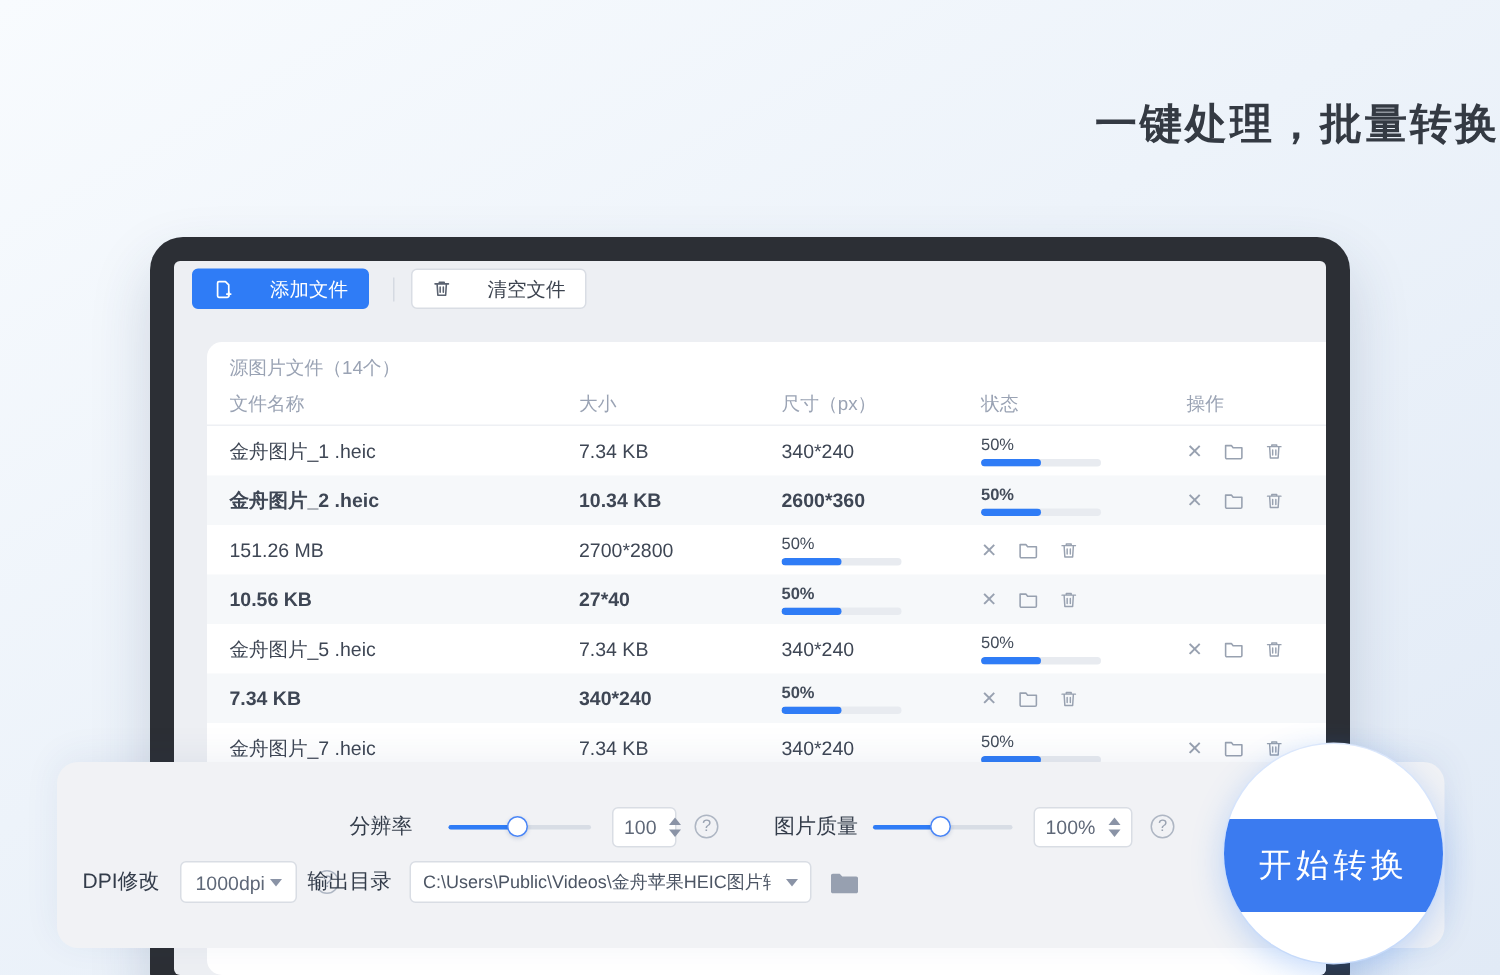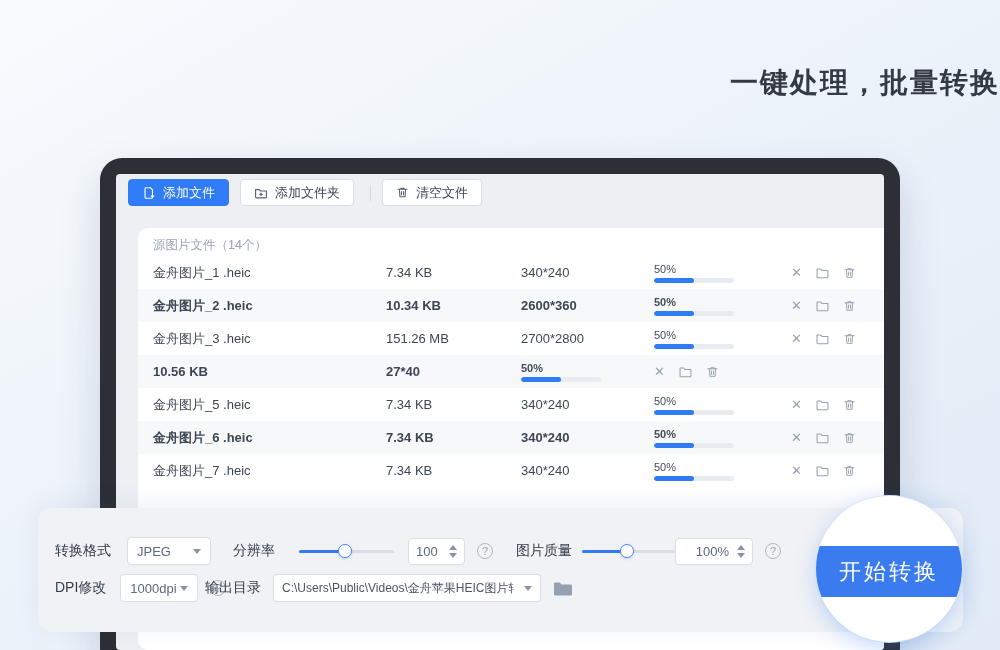--- a/index.html
+++ b/index.html
@@ -20,21 +20,21 @@
     background:#2c2f35; border-radius:22px;
     box-shadow:0 18px 40px rgba(40,60,100,.18);
   }
   .screen {
     position:absolute; left:16px; top:16px; width:768px; height:476px;
     background:#edeff3; border-radius:4px; overflow:hidden;
   }
   
   .toolbar { position:absolute; left:12px; top:5px; height:27px; display:flex; align-items:center; }
   .tb-btn {
-    height:27px; display:flex; align-items:center; gap:7px;
+    height:27px; display:flex; align-items:center; gap:24px;
     padding:0 13px; border-radius:4px; font-size:13px; cursor:pointer;
     background:#fff; border:1px solid #d9dde4; color:#3d4450;
   }
   .tb-btn.primary { background:#2f7cf6; border-color:#2f7cf6; color:#fff; }
   .tb-btn + .tb-btn { margin-left:11px; }
   .tb-divider { width:1px; height:16px; background:#d5dae2; margin:0 11px 0 16px; }
   .tb-btn svg { display:block; }
   
   .card {
     position:absolute; left:22px; top:54px; width:756px; height:422px;
@@ -91,21 +91,21 @@
   }
   .path-text { white-space:nowrap; overflow:hidden; max-width:232px; }
   .folder-btn { margin-left:12px; cursor:pointer; display:flex; }
   
   .start-wrap {
     position:absolute; left:816px; top:496px; width:146px; height:146px;
     border-radius:50%; background:#fff; z-index:6; overflow:hidden; cursor:pointer;
     box-shadow:0 6px 22px rgba(47,124,246,.28), 0 0 0 1px #e8effc;
   }
   .start-band {
-    position:absolute; left:0; right:0; top:50px; height:51px; background:#3b7bf0;
+    position:absolute; left:0; right:0; top:50px; height:62px; background:#3b7bf0;
     display:flex; align-items:center; justify-content:center;
     color:#fff; font-size:22px; letter-spacing:3px;
   }
 </style>
 </head>
 <body>
 
 <div class="page-title">一键处理，批量转换</div>
 
 <div class="monitor">
@@ -114,42 +114,40 @@
     <div class="toolbar">
       <div class="tb-btn primary">
         <span>
             <svg width="14" height="14" viewBox="0 0 16 16" fill="none" stroke="#fff" stroke-width="1.3" stroke-linecap="round" stroke-linejoin="round">
               <path d="M4.5 2h5l2.5 2.5V13a1 1 0 0 1-1 1h-6.5a1 1 0 0 1-1-1V3a1 1 0 0 1 1-1z"></path>
               <path d="M10.5 11.5h3M12 10v3"></path>
             </svg>
           </span>
         <span>添加文件</span>
       </div>
-      <div class="tb-btn">
-        <span>
-            <svg width="14" height="14" viewBox="0 0 16 16" fill="none" stroke="#5a6270" stroke-width="1.3" stroke-linecap="round" stroke-linejoin="round">
-              <path d="M1.8 4.2h4.2l1.4 1.5h6.8v6.8a1 1 0 0 1-1 1H2.8a1 1 0 0 1-1-1V4.2z"></path>
-              <path d="M8 8v3M6.5 9.5h3"></path>
-            </svg>
-          </span>
-        <span>添加文件夹</span>
-      </div>
       <div class="tb-divider"></div>
       <div class="tb-btn">
         <span>
             <svg width="13" height="13" viewBox="0 0 16 16" fill="none" stroke="#5a6270" stroke-width="1.3" stroke-linecap="round" stroke-linejoin="round">
               <path d="M2.5 4h11M6 4V2.7h4V4M4.2 4l.6 9.3h6.4L11.8 4M6.7 6.7v4.2M9.3 6.7v4.2"></path>
             </svg>
           </span>
         <span>清空文件</span>
       </div>
     </div>
 
     <div class="card">
       <div class="source-label">源图片文件（14个）</div>
+      <div class="grid-row thead">
+        <div>文件名称</div>
+        <div>大小</div>
+        <div>尺寸（px）</div>
+        <div>状态</div>
+        <div>操作</div>
+      </div>
       <div>
   <div class="grid-row t-row">
     <div>金舟图片_1 .heic</div>
     <div>7.34 KB</div>
     <div>340*240</div>
     <div class="cell-status">
       <div class="pct">50%</div>
       <div class="bar">
                 <div class="bar-fill" style="width: 50%;"></div>
               </div>
@@ -188,21 +186,20 @@
               </span>
       <span>
                 <svg width="13" height="14" viewBox="0 0 16 16" fill="none" stroke="#98a1b0" stroke-width="1.2" stroke-linecap="round" stroke-linejoin="round">
                   <path d="M2.5 4h11M6 4V2.7h4V4M4.2 4l.6 9.3h6.4L11.8 4M6.7 6.7v4.2M9.3 6.7v4.2"></path>
                 </svg>
               </span>
     </div>
   </div>
 
   <div class="grid-row t-row">
-    <div>金舟图片_3 .heic</div>
     <div>151.26 MB</div>
     <div>2700*2800</div>
     <div class="cell-status">
       <div class="pct">50%</div>
       <div class="bar">
                 <div class="bar-fill" style="width: 50%;"></div>
               </div>
     </div>
     <div class="cell-ops">
       <span class="op-x">✕</span>
@@ -262,21 +259,20 @@
               </span>
       <span>
                 <svg width="13" height="14" viewBox="0 0 16 16" fill="none" stroke="#98a1b0" stroke-width="1.2" stroke-linecap="round" stroke-linejoin="round">
                   <path d="M2.5 4h11M6 4V2.7h4V4M4.2 4l.6 9.3h6.4L11.8 4M6.7 6.7v4.2M9.3 6.7v4.2"></path>
                 </svg>
               </span>
     </div>
   </div>
 
   <div class="grid-row t-row alt">
-    <div>金舟图片_6 .heic</div>
     <div>7.34 KB</div>
     <div>340*240</div>
     <div class="cell-status">
       <div class="pct">50%</div>
       <div class="bar">
                 <div class="bar-fill" style="width: 50%;"></div>
               </div>
     </div>
     <div class="cell-ops">
       <span class="op-x">✕</span>
@@ -319,53 +315,46 @@
   </div>
 </div>
       <div class="scrollbar"></div>
     </div>
 
   </div>
 </div>
 
 <div class="panel">
 
-  <div class="grp" style="left:17px; top:29px;">
-    <span class="lbl">转换格式</span>
-    <div class="select" style="width:84px;">
-      <span>JPEG</span>
-      <span class="caret"></span>
-    </div>
-  </div>
 
   <div class="grp" style="left:195px; top:29px;">
     <span class="lbl" style="margin-right:24px;">分辨率</span>
     <div class="slider" style="width:95px;">
       <div class="sl-track"></div>
       <div class="sl-fill" style="width: 48%;"></div>
       <div class="sl-thumb" style="left: calc(48% - 7px);"></div>
     </div>
-    <div class="spin" style="width:57px; margin-left:14px;">
+    <div class="spin" style="width:43px; margin-left:14px;">
       <span>100</span>
       <span class="spin-arrows">
           <span class="tri-up"></span>
           <span class="tri-dn"></span>
         </span>
     </div>
     <span class="help">?</span>
   </div>
 
   <div class="grp" style="left:478px; top:29px;">
     <span class="lbl" style="margin-right:10px;">图片质量</span>
     <div class="slider" style="width:93px;">
       <div class="sl-track"></div>
       <div class="sl-fill" style="width: 48%;"></div>
       <div class="sl-thumb" style="left: calc(48% - 7px);"></div>
     </div>
-    <div class="spin" style="width:78px; justify-content:flex-end;">
+    <div class="spin" style="width:66px; margin-left:14px;">
       <span>100%</span>
       <span class="spin-arrows">
           <span class="tri-up"></span>
           <span class="tri-dn"></span>
         </span>
     </div>
     <span class="help">?</span>
   </div>
 
   <div class="grp" style="left:17px; top:66px;">

